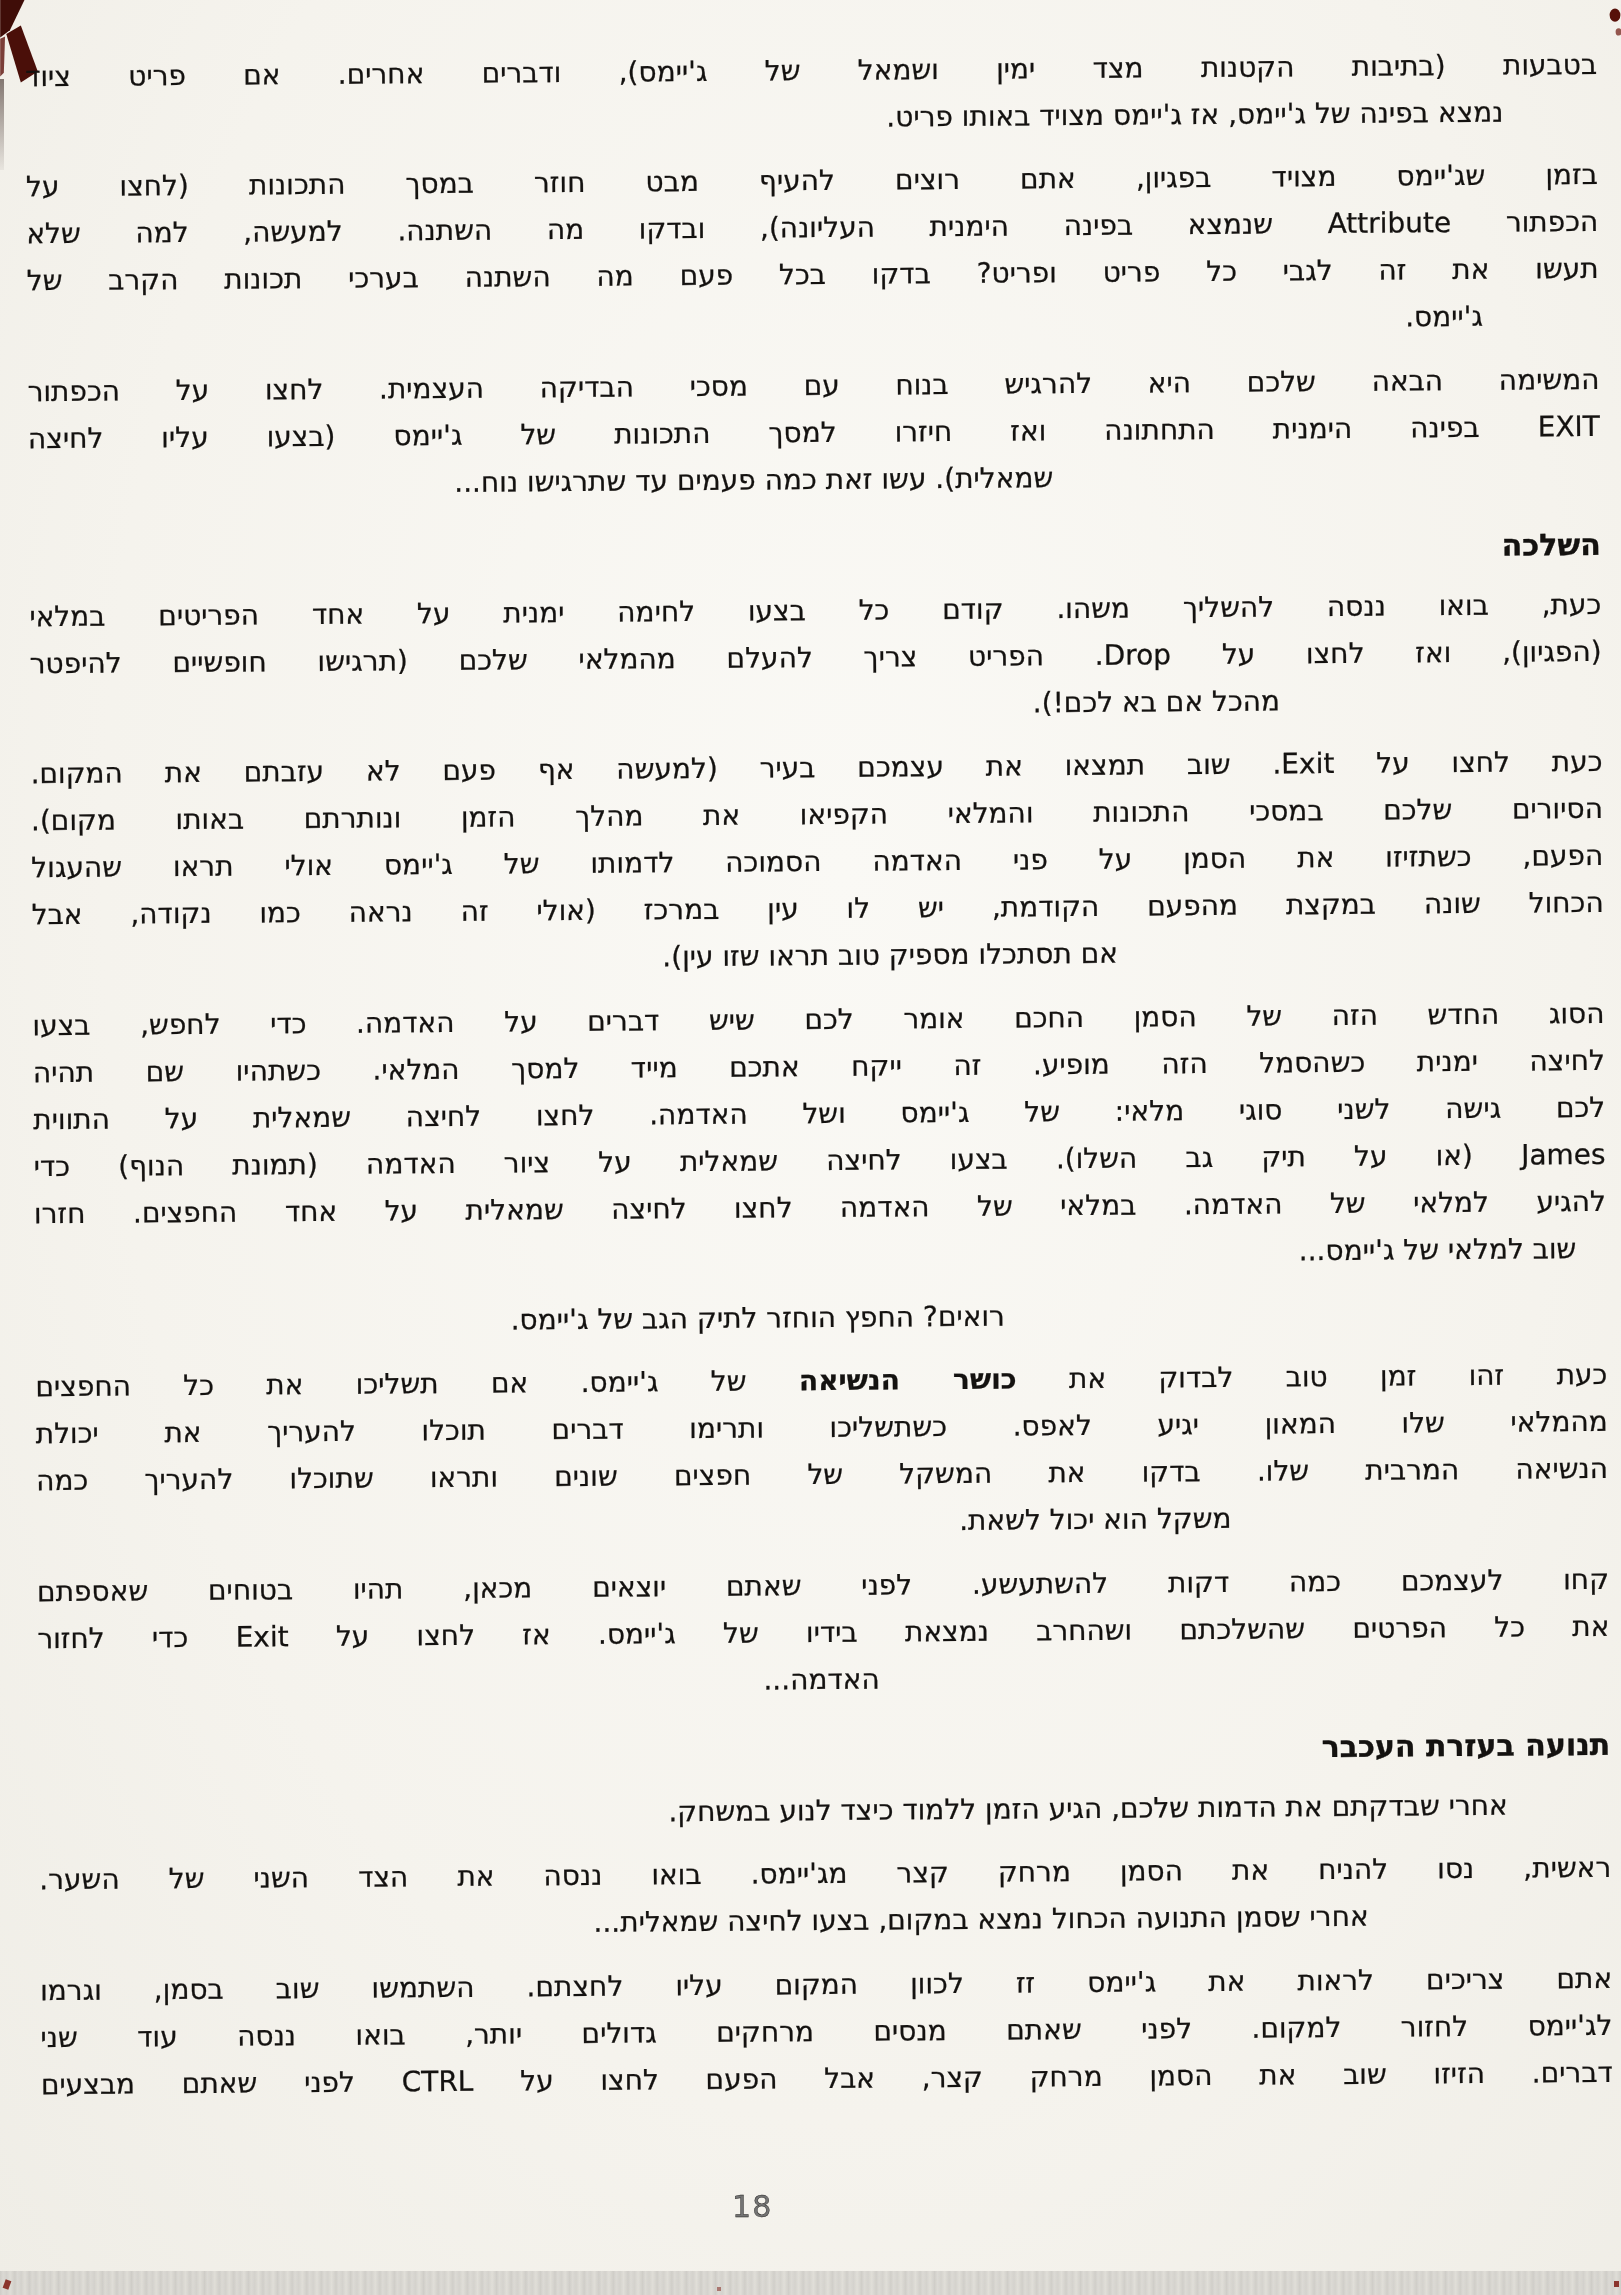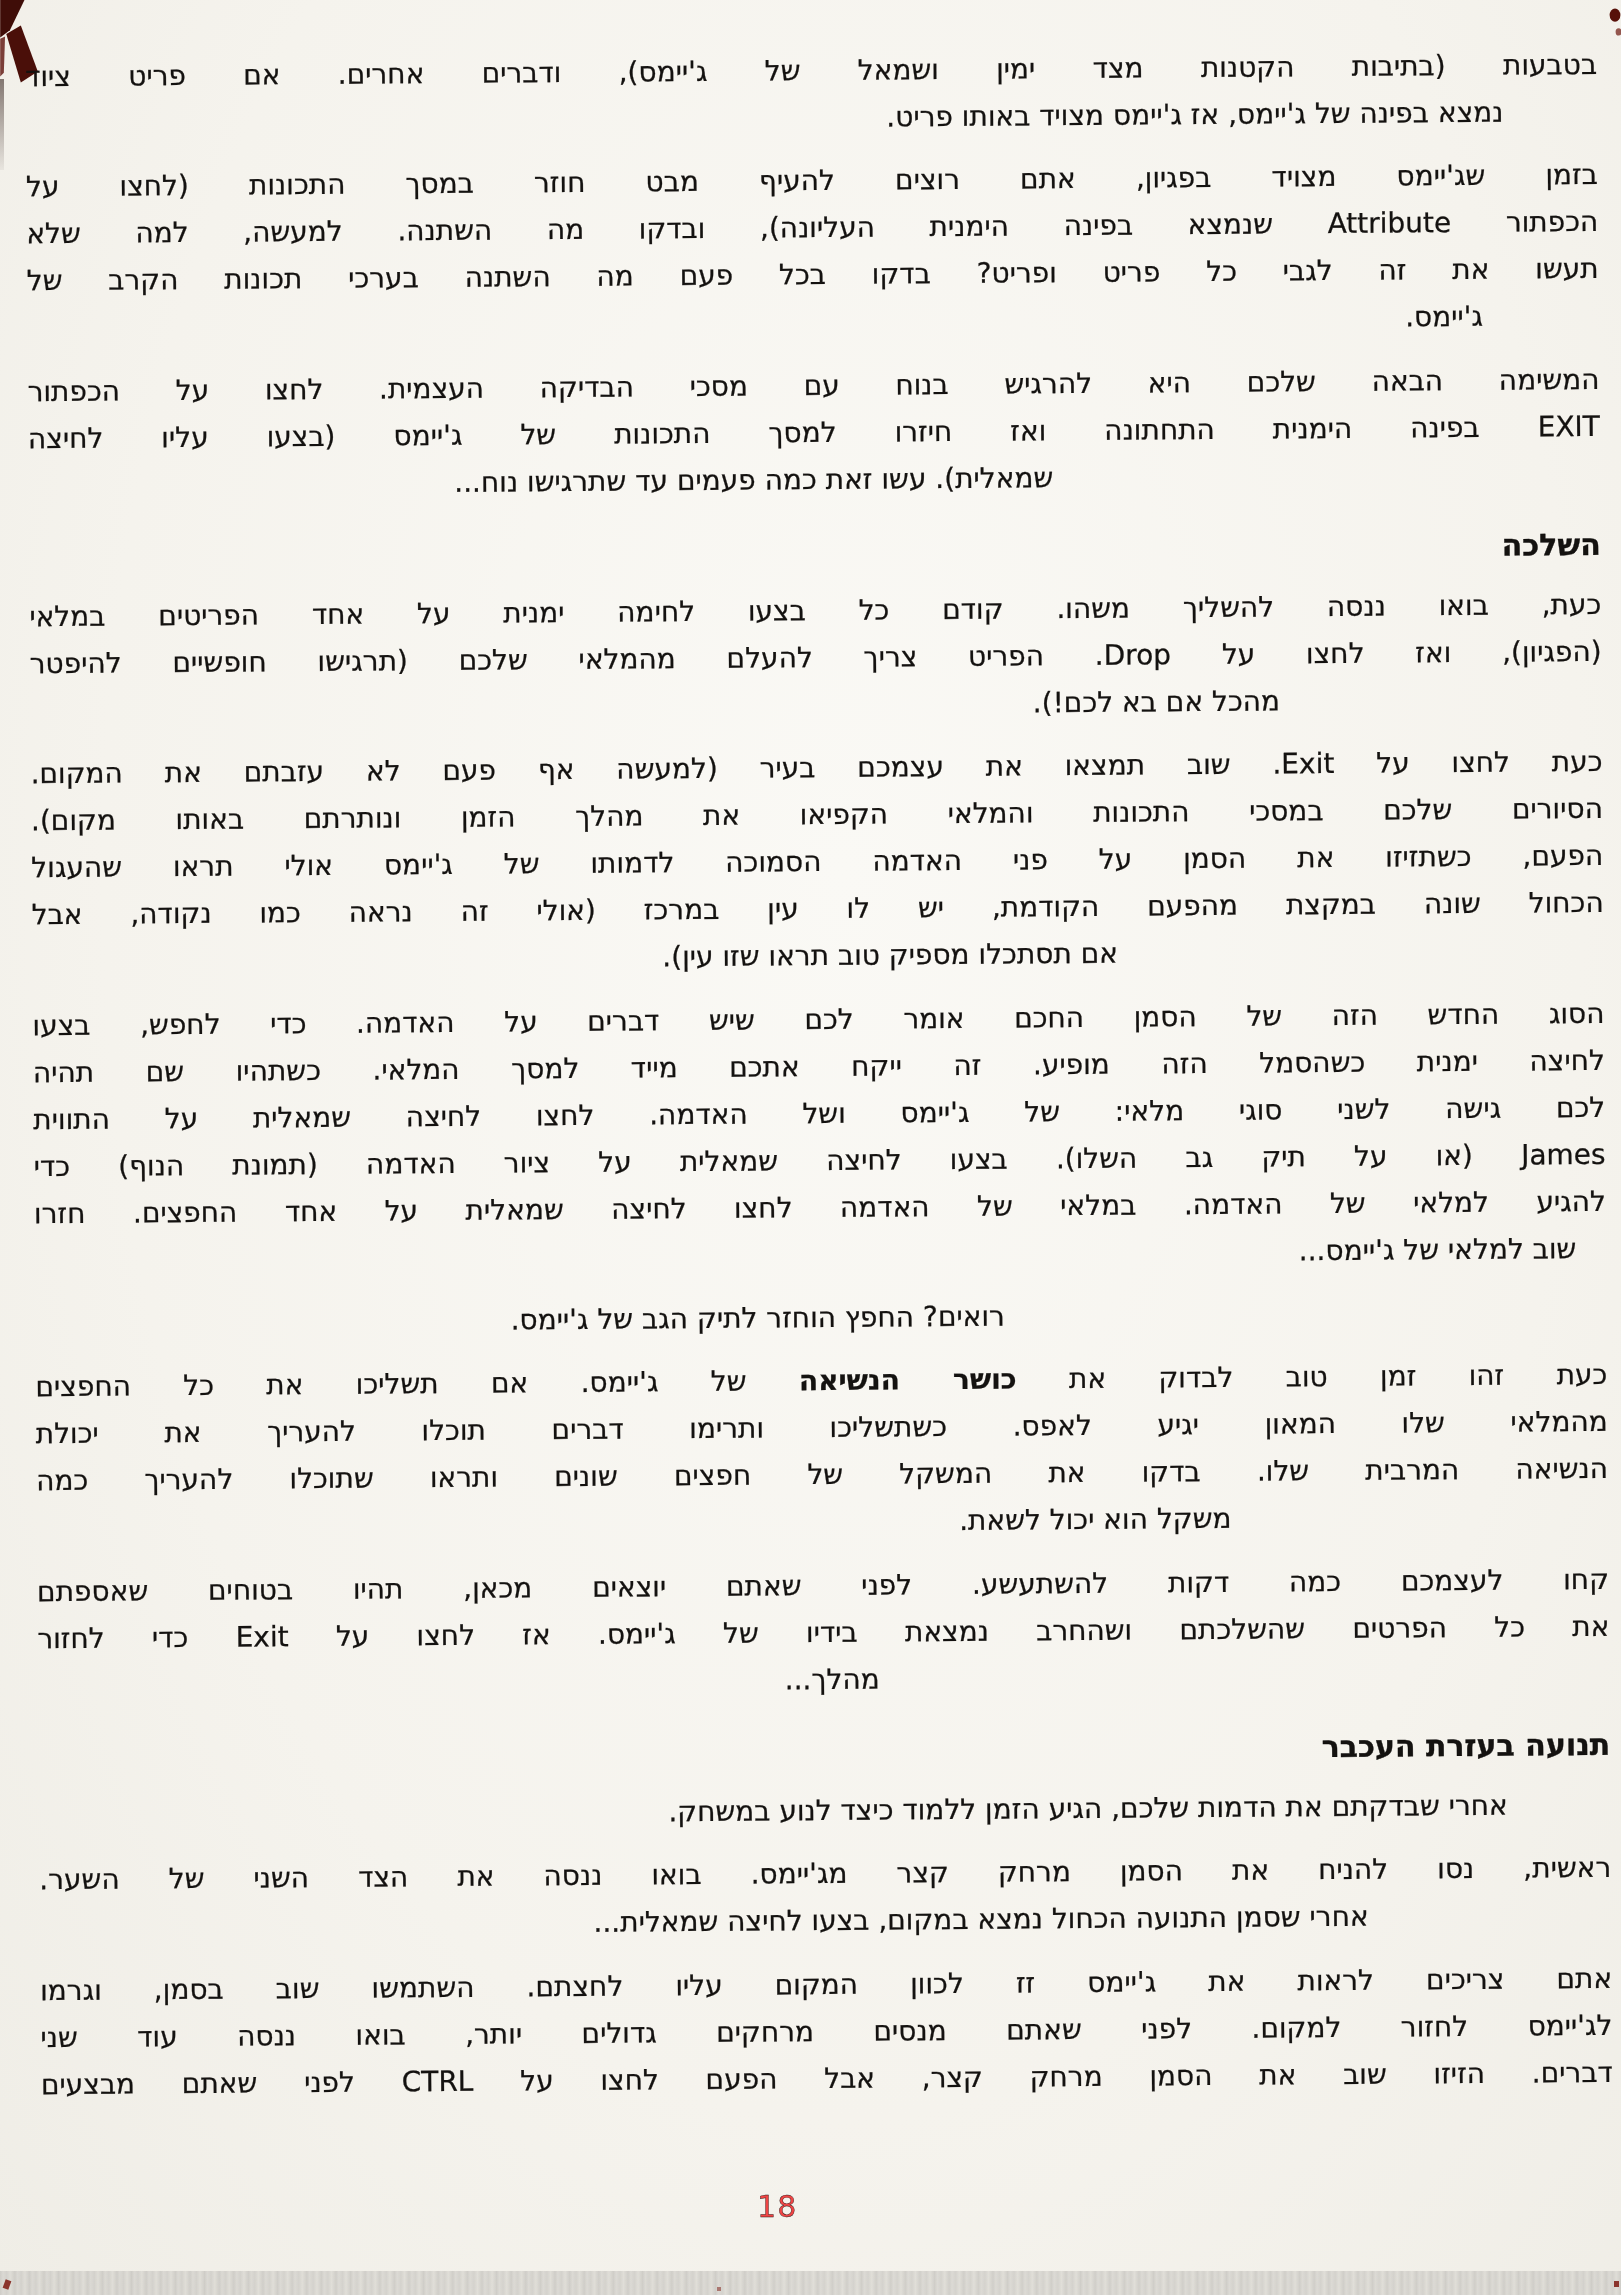--- a/index.html
+++ b/index.html
@@ -28,22 +28,22 @@
   .line { font-size: 28px; line-height: 47px; white-space: normal; }
   .line.fill { text-align: justify; text-align-last: justify; }
   .line.end  { text-align: right; }
   .line .b { font-weight: bold; }
   .heading {
     font-size: 30px; font-weight: bold; line-height: 49px;
     margin: 23px 0 12px 0; text-align: right;
     -webkit-text-stroke: 0.4px rgba(10,9,8,.9);
   }
   .page-number {
-    position: absolute; top: 2189px; left: 757px;
-    font-size: 30px; letter-spacing: 1.2px; color: #ef4444; text-align: center;
+    position: absolute; top: 2189px; left: 732px;
+    font-size: 30px; letter-spacing: 1.2px; color: #737373; text-align: center;
     -webkit-text-stroke: 0.4px rgba(10,9,8,.9);
   }
   
   .mark-top-left { position: absolute; top: 0; left: 0; }
   .mark-top-right { position: absolute; top: 4.9px; right: 0; }
   .noise-bottom {
     position: absolute; left: 0; bottom: 0; width: 100%; height: 24px;
     background: repeating-linear-gradient(90deg,
       #c9c7c2 0px, #d8d6d1 3px, #cfcdc8 6.7px, #dddbd5 10.3px, #cbc9c4 14.6px);
     opacity: .85;
@@ -109,21 +109,21 @@
     </div>
     <div class="para">
       <div class="line fill"><span>כעת זהו זמן טוב לבדוק את </span><span class="b">כושר הנשיאה</span><span> של ג'יימס. אם תשליכו את כל החפצים</span></div>
       <div class="line fill"><span>מהמלאי שלו המאון יגיע לאפס. כשתשליכו ותרימו דברים תוכלו להעריך את יכולת</span></div>
       <div class="line fill"><span>הנשיאה המרבית שלו. בדקו את המשקל של חפצים שונים ותראו שתוכלו להעריך כמה</span></div>
       <div class="line end" style="padding-right: 377px;"><span>משקל הוא יכול לשאת.</span></div>
     </div>
     <div class="para">
       <div class="line fill"><span>קחו לעצמכם כמה דקות להשתעשע. לפני שאתם יוצאים מכאן, תהיו בטוחים שאספתם</span></div>
       <div class="line fill"><span>את כל הפרטים שהשלכתם ושהחרב נמצאת בידיו של ג'יימס. אז לחצו על Exit כדי לחזור</span></div>
-      <div class="line end" style="padding-right: 730px;"><span>מהלך...</span></div>
+      <div class="line end" style="padding-right: 730px;"><span>האדמה...</span></div>
     </div>
     <div class="heading">תנועה בעזרת העכבר</div>
     <div class="para">
       <div class="line end" style="padding-right: 103px;"><span>אחרי שבדקתם את הדמות שלכם, הגיע הזמן ללמוד כיצד לנוע במשחק.</span></div>
     </div>
     <div class="para">
       <div class="line fill"><span>ראשית, נסו להניח את הסמן מרחק קצר מג'יימס. בואו ננסה את הצד השני של השער.</span></div>
       <div class="line end" style="padding-right: 243px;"><span>אחרי שסמן התנועה הכחול נמצא במקום, בצעו לחיצה שמאלית...</span></div>
     </div>
     <div class="para">

